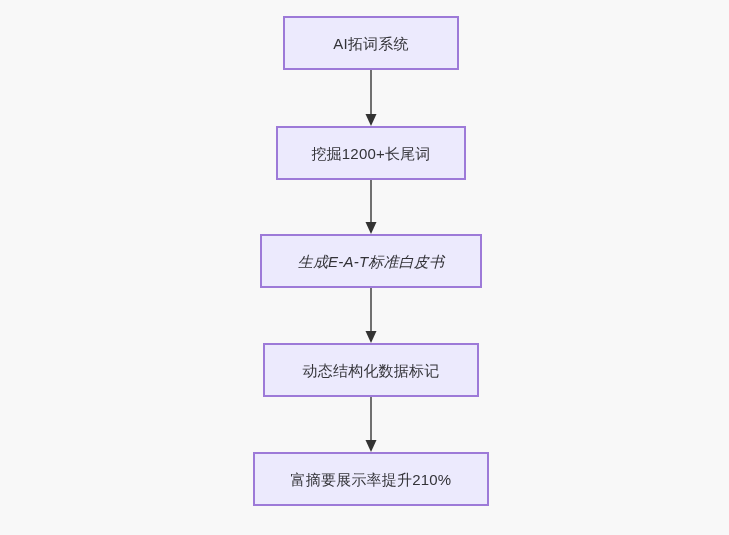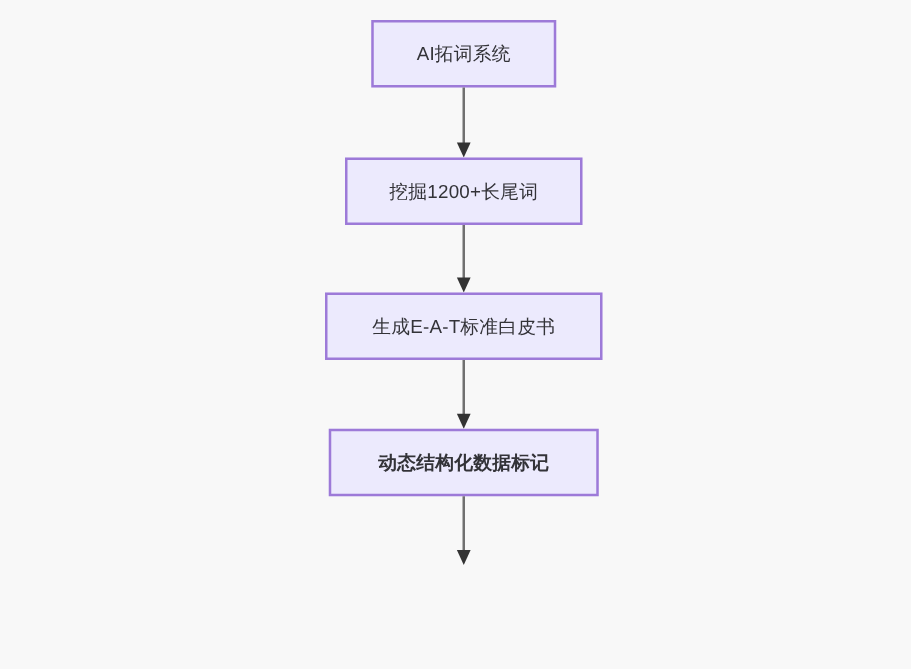--- a/index.html
+++ b/index.html
@@ -47,21 +47,21 @@
   .connector svg {
     display: block;
     overflow: visible;
   }
 </style>
 </head>
 <body>
 
 <div id="flowchart-canvas">
 
-  <div class="node" style="top:16px; width:148px;">
+  <div class="node" style="top:16px; width:176px;">
     <span class="node-label">AI拓词系统</span>
   </div>
 
   <div class="connector" style="top:70px; height:56px;">
     <svg width="14" height="56" viewBox="0 0 14 56">
       <line x1="7" y1="0" x2="7" y2="47" stroke="#707070" stroke-width="2"></line>
       <polygon points="7,56 1.5,44 12.5,44" fill="#333333"></polygon>
     </svg>
   </div>
 
@@ -69,36 +69,39 @@
     <span class="node-label">挖掘1200+长尾词</span>
   </div>
 
   <div class="connector" style="top:180px; height:54px;">
     <svg width="14" height="54" viewBox="0 0 14 54">
       <line x1="7" y1="0" x2="7" y2="45" stroke="#707070" stroke-width="2"></line>
       <polygon points="7,54 1.5,42 12.5,42" fill="#333333"></polygon>
     </svg>
   </div>
 
-  <div class="node" style="top:234px; width:222px;">
+  <div class="node" style="top:234px; width:222px;font-style:italic;">
     <span class="node-label">生成E-A-T标准白皮书</span>
   </div>
 
   <div class="connector" style="top:288px; height:55px;">
     <svg width="14" height="55" viewBox="0 0 14 55">
       <line x1="7" y1="0" x2="7" y2="46" stroke="#707070" stroke-width="2"></line>
       <polygon points="7,55 1.5,43 12.5,43" fill="#333333"></polygon>
     </svg>
   </div>
 
-  <div class="node" style="top:343px; width:216px;font-weight:bold;">
+  <div class="node" style="top:343px; width:216px;">
     <span class="node-label">动态结构化数据标记</span>
   </div>
 
   <div class="connector" style="top:397px; height:55px;">
     <svg width="14" height="55" viewBox="0 0 14 55">
       <line x1="7" y1="0" x2="7" y2="46" stroke="#707070" stroke-width="2"></line>
       <polygon points="7,55 1.5,43 12.5,43" fill="#333333"></polygon>
     </svg>
   </div>
 
+  <div class="node" style="top:452px; width:236px;">
+    <span class="node-label">富摘要展示率提升210%</span>
+  </div>
 
 </div>
 
 </body></html>

